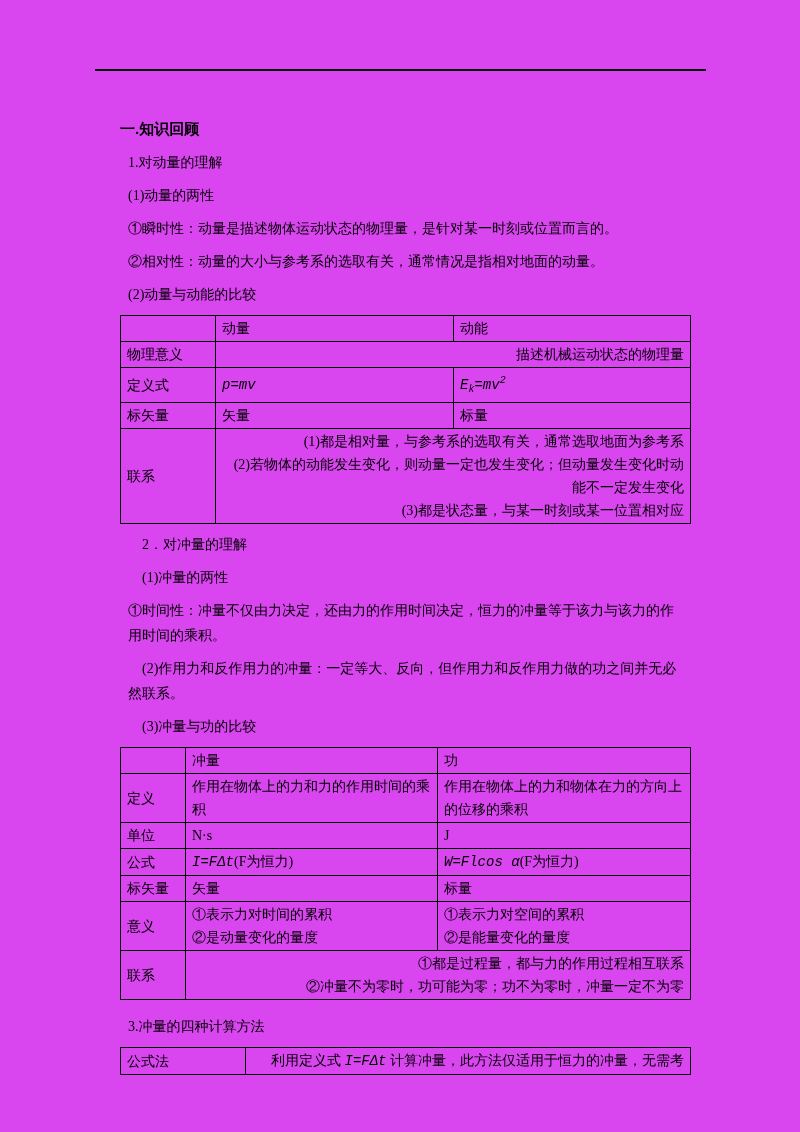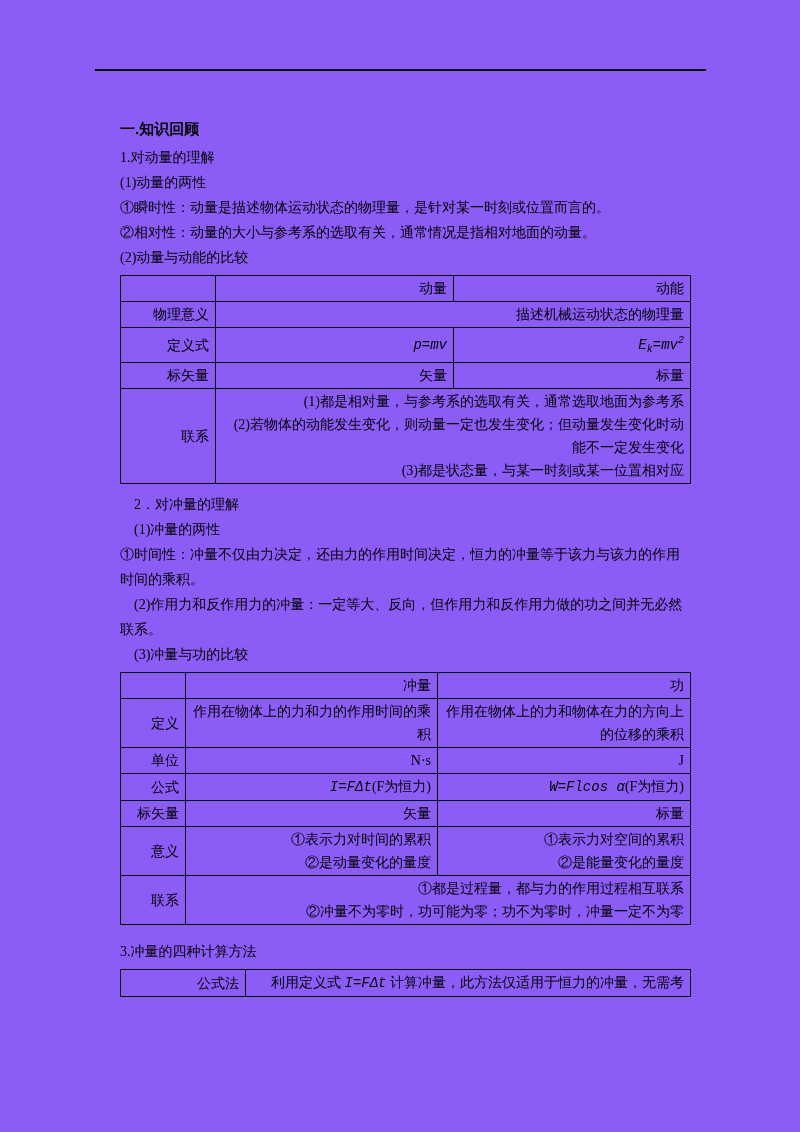--- a/index.html
+++ b/index.html
@@ -1,36 +1,36 @@
 <!DOCTYPE html>
 <html><head>
 <meta charset="utf-8">
 <style>
   * { box-sizing: border-box; }
   html, body { margin: 0; padding: 0; }
   body {
     width: 800px; height: 1132px; background: #ffffff; color: #000;
     font-family: "Liberation Serif", "DejaVu Serif", serif;
   }
-  .page { position: relative; width: 800px; height: 1132px; background: #8b5cf6; overflow: hidden; }
+  .page { position: relative; width: 800px; height: 1132px; background: #d946ef; overflow: hidden; }
   .top-rule { position: absolute; left: 95px; top: 69px; width: 611px; height: 2px; background: #000; }
   .content { position: absolute; left: 120px; top: 116px; width: 570px; font-size: 14px; }
   .heading {
     margin: 0 0 3px 0; font-family: "Liberation Sans", "DejaVu Sans", sans-serif;
     font-weight: bold; font-size: 15px; line-height: 26px;
   }
-  .para { margin: 0; line-height: 25px; }
+  .para { margin: 8px; line-height: 25px; }
   .indent { text-indent: 14px; }
   .gap-top { margin-top: 14px; }
   table {
     width: 570px; border-collapse: collapse; table-layout: fixed;
     font-size: 14px; margin: 5px 0 8px 0;
   }
   td, th {
-    border: 1px solid #000; padding: 1px 6px; text-align: right;
+    border: 1px solid #000; padding: 1px 6px; text-align: left;
     vertical-align: middle; line-height: 23px; font-weight: normal;
     overflow: hidden;
   }
   .t-left { text-align: right; }
   .pre { white-space: pre-line; }
   .math { font-style: italic; font-family: Liberation Mono, monospace; }
   sub, sup { font-size: 10px; font-style: italic; }
 </style>
 </head>
 <body>

